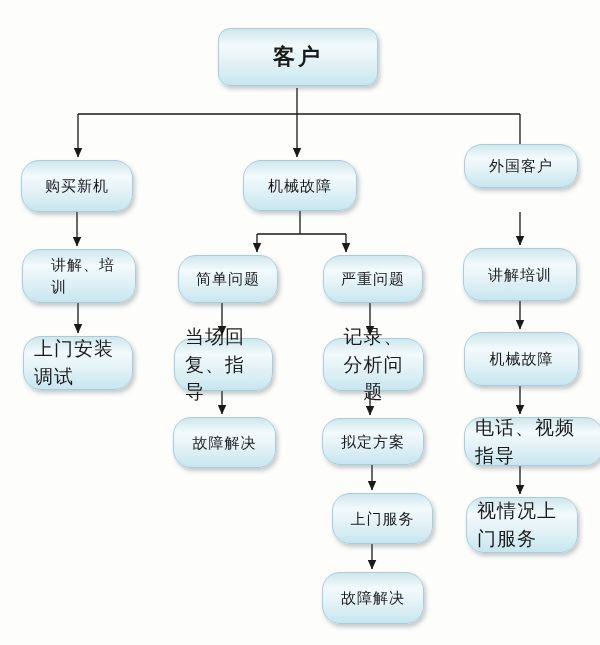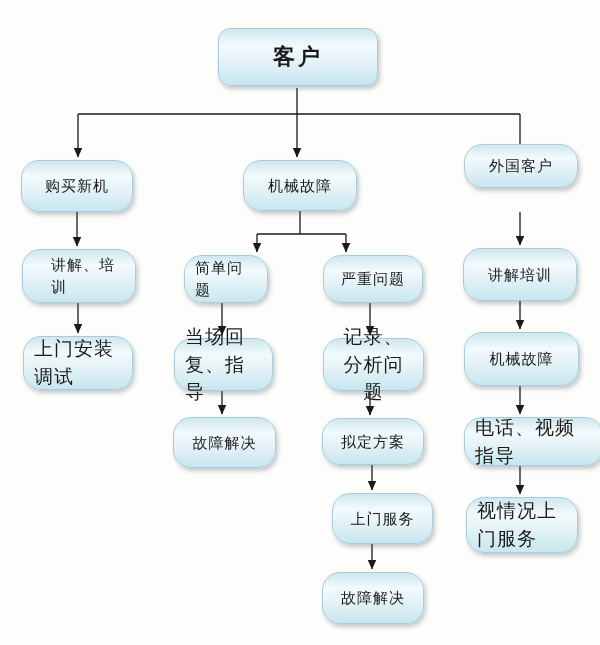--- a/index.html
+++ b/index.html
@@ -33,21 +33,21 @@
     letter-spacing:1px;
   }
   .node.title{font-size:22px;font-weight:bold;border-radius:12px;letter-spacing:3px;}
   .small{font-size:19px;}
   
   #n0{left:218px;top:28px;width:160px;height:58px;}
   #n1{left:21px;top:160px;width:112px;height:52px;}
   #n2{left:243px;top:160px;width:114px;height:51px;}
   #n3{left:464px;top:144px;width:114px;height:44px;}
   #n4{left:22px;top:249px;width:114px;height:54px;padding-left:28px;}
-  #n5{left:178px;top:255px;width:84px;height:48px;margin-left:6px;}
+  #n5{left:178px;top:255px;width:100px;height:48px;}
   #n6{left:323px;top:255px;width:100px;height:48px;}
   #n7{left:463px;top:248px;width:114px;height:53px;}
   #n8{left:23px;top:336px;width:110px;height:54px;}
   #n9{left:174px;top:338px;width:99px;height:53px;}
   #n10{left:323px;top:338px;width:101px;height:53px;text-align:center;}
   #n11{left:173px;top:417px;width:103px;height:51px;}
   #n12{left:322px;top:418px;width:102px;height:47px;}
   #n13{left:464px;top:332px;width:115px;height:54px;}
   #n14{left:464px;top:417px;width:139px;height:49px;}
   #n15{left:332px;top:493px;width:101px;height:51px;}

